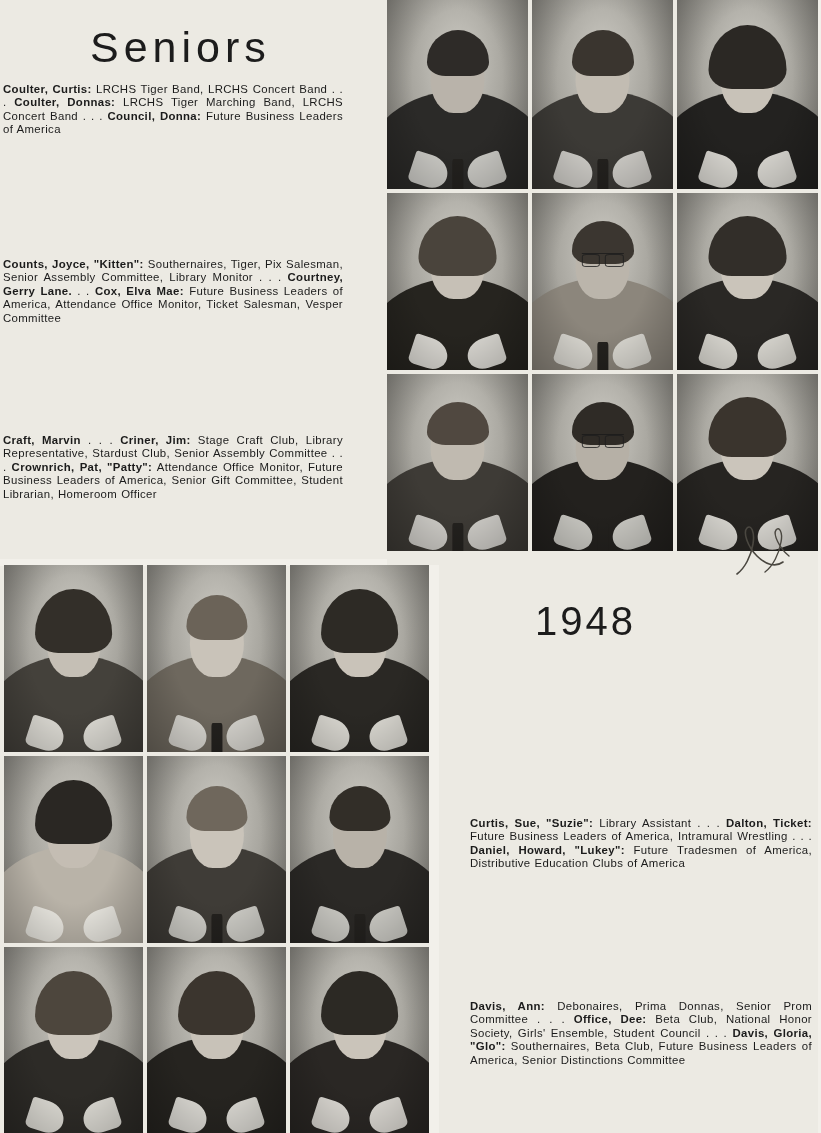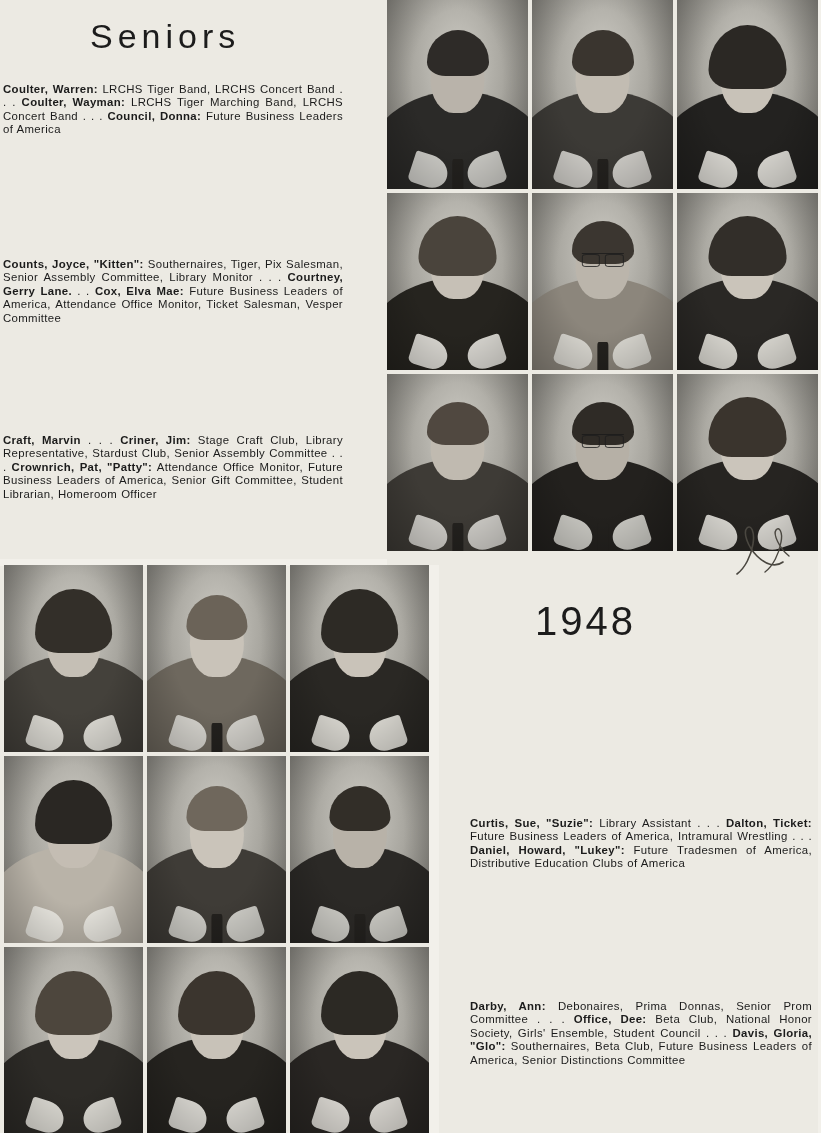--- a/index.html
+++ b/index.html
@@ -22,21 +22,21 @@
   .heading {
     position: absolute;
     font-family: "Liberation Sans", sans-serif;
     font-weight: 400;
     color: #1c1c1c;
     letter-spacing: 4px;
   }
   #seniors-title {
     left: 90px;
     top: -6px;
-    font-size: 34px;
+    font-size: 43px;
     letter-spacing: 5px;
   }
   #year-title {
     left: 535px;
     top: 572px;
     font-size: 40px;
     letter-spacing: 3px;
   }
 
   
@@ -187,21 +187,21 @@
   #gutter-v { left: 429px; top: 565px; width: 10px; height: 568px; }
   #gutter-right { left: 818px; top: 0; width: 3px; height: 1133px; }
 </style>
 </head>
 <body>
 
 <div id="page">
 
   <h1 class="heading" id="seniors-title">Seniors</h1>
 
-  <div class="textblock" id="tb1"><b>Coulter, Warren:</b> LRCHS Tiger Band, LRCHS Concert Band . . . <b>Coulter, Wayman:</b> LRCHS Tiger Marching Band, LRCHS Concert Band . . . <b>Council, Donna:</b> Future Business Leaders of America</div>
+  <div class="textblock" id="tb1"><b>Coulter, Curtis:</b> LRCHS Tiger Band, LRCHS Concert Band . . . <b>Coulter, Donnas:</b> LRCHS Tiger Marching Band, LRCHS Concert Band . . . <b>Council, Donna:</b> Future Business Leaders of America</div>
   <div class="textblock" id="tb2"><b>Counts, Joyce, "Kitten":</b> Southernaires, Tiger, Pix Salesman, Senior Assembly Committee, Library Monitor . . . <b>Courtney, Gerry Lane.</b> . . <b>Cox, Elva Mae:</b> Future Business Leaders of America, Attendance Office Monitor, Ticket Salesman, Vesper Committee</div>
   <div class="textblock" id="tb3"><b>Craft, Marvin</b> . . . <b>Criner, Jim:</b> Stage Craft Club, Library Representative, Stardust Club, Senior Assembly Committee . . . <b>Crownrich, Pat, "Patty":</b> Attendance Office Monitor, Future Business Leaders of America, Senior Gift Committee, Student Librarian, Homeroom Officer</div>
 
   <div class="grid" id="grid-top">
       <div class="photo">
         <div class="bg" style="background: radial-gradient(at 50% 34%, rgb(205, 203, 196) 0%, rgb(169, 167, 160) 46%, rgb(119, 117, 111) 100%);"></div>
         <div class="fig">
           <div class="shoulders" style="background: rgb(43, 42, 40);"></div>
           <div class="collar-l" style="background: rgba(232, 230, 224, 0.85);"></div>
           <div class="collar-r" style="background: rgba(232, 230, 224, 0.85);"></div>
@@ -316,21 +316,21 @@
       </div>
     </div>
 
   <div class="gutter" id="gutter-h"></div>
   <div class="gutter" id="gutter-v"></div>
   <div class="gutter" id="gutter-right"></div>
 
   <h1 class="heading" id="year-title">1948</h1>
 
   <div class="textblock" id="tb5"><b>Curtis, Sue, "Suzie":</b> Library Assistant . . . <b>Dalton, Ticket:</b> Future Business Leaders of America, Intramural Wrestling . . . <b>Daniel, Howard, "Lukey":</b> Future Tradesmen of America, Distributive Education Clubs of America</div>
-  <div class="textblock" id="tb6"><b>Darby, Ann:</b> Debonaires, Prima Donnas, Senior Prom Committee . . . <b>Office, Dee:</b> Beta Club, National Honor Society, Girls' Ensemble, Student Council . . . <b>Davis, Gloria, "Glo":</b> Southernaires, Beta Club, Future Business Leaders of America, Senior Distinctions Committee</div>
+  <div class="textblock" id="tb6"><b>Davis, Ann:</b> Debonaires, Prima Donnas, Senior Prom Committee . . . <b>Office, Dee:</b> Beta Club, National Honor Society, Girls' Ensemble, Student Council . . . <b>Davis, Gloria, "Glo":</b> Southernaires, Beta Club, Future Business Leaders of America, Senior Distinctions Committee</div>
 
   <div class="grid" id="grid-bottom">
       <div class="photo">
         <div class="bg" style="background: radial-gradient(at 50% 34%, rgb(205, 203, 196) 0%, rgb(169, 167, 160) 46%, rgb(119, 117, 111) 100%);"></div>
         <div class="fig">
           <div class="shoulders" style="background: rgb(68, 65, 59);"></div>
           <div class="collar-l" style="background: rgba(238, 236, 230, 0.9);"></div>
           <div class="collar-r" style="background: rgba(238, 236, 230, 0.9);"></div>
           <div class="neck" style="background: rgb(197, 191, 181);"></div>
         </div>

